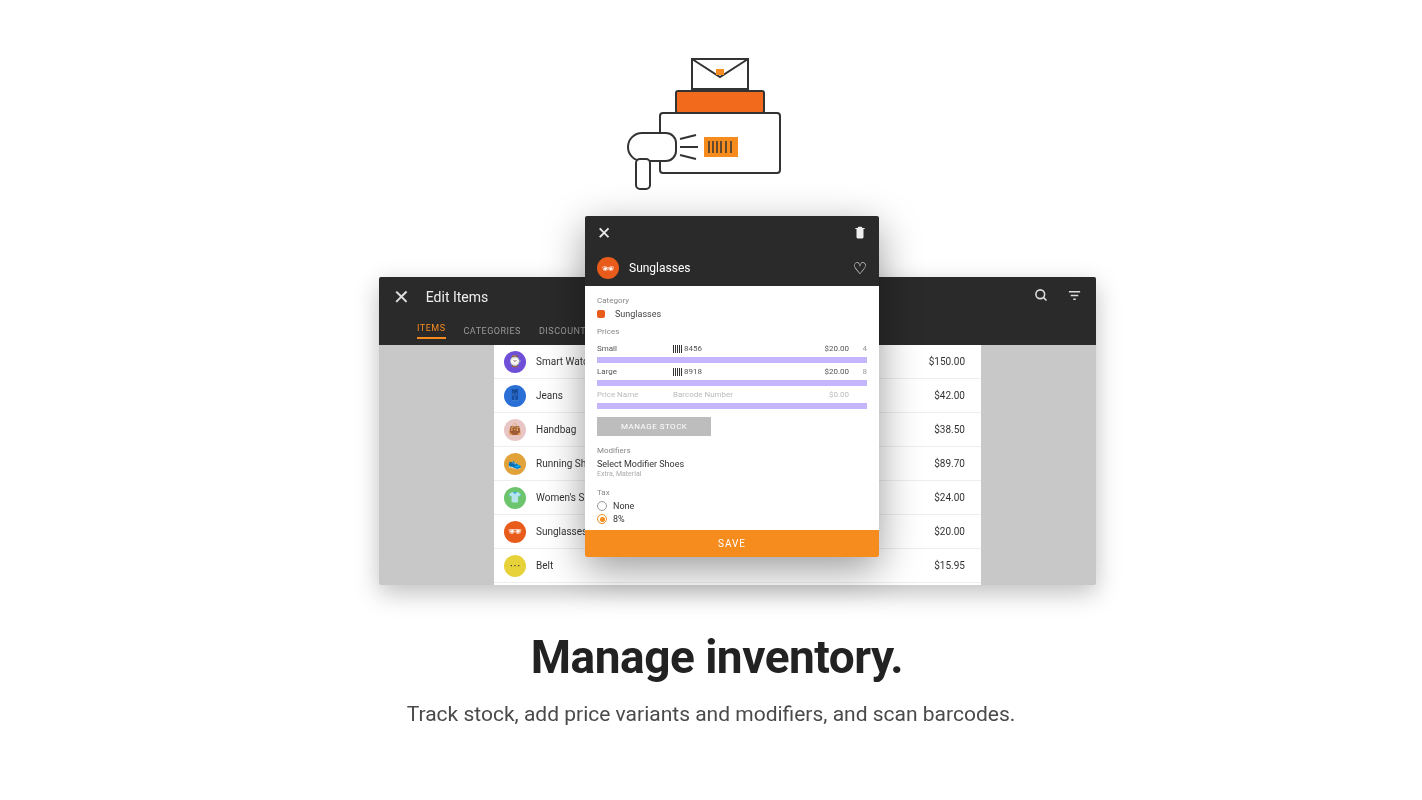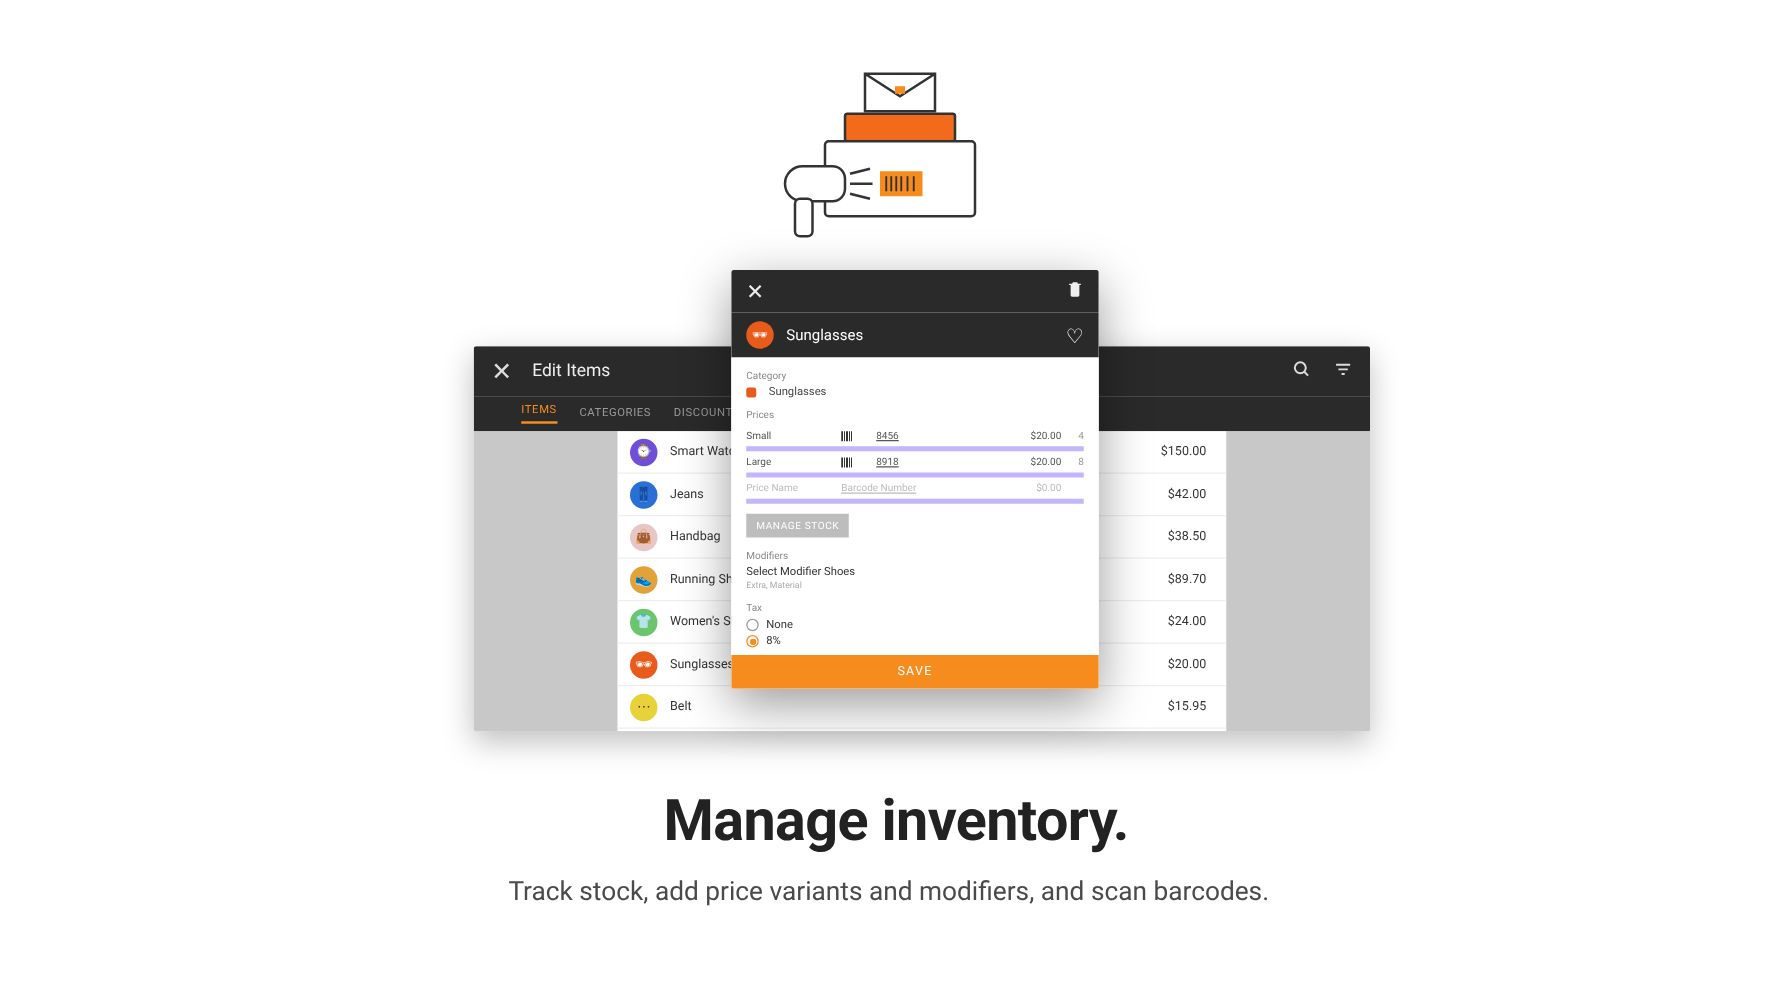--- a/index.html
+++ b/index.html
@@ -114,35 +114,35 @@
     background:#fff;
     padding: 10px 12px 6px 12px;
     font-size: 9px;
     color:#444;
   }
   .sect-label { font-size:8px; color:#888; margin-bottom:4px; }
   .cat-row { display:flex;align-items:center;gap:10px;margin-bottom:8px;}
   .cat-dot { width:8px;height:8px;border-radius:2px;background:#e85b1a;}
   .price-row {
     display:flex;align-items:center; gap:6px;
-    border-bottom:4px solid #c4b5fd;
+    border-bottom:6px solid #c4b5fd;
     padding:4px 0;
     font-size:8px;color:#555;
   }
   .price-row .col1{width:70px;}
-  .price-row .col2{flex:1;display:flex;align-items:center;gap:18px;text-decoration:underline;}
+  .price-row .col2{flex:1;display:flex;align-items:center;gap:1px;}
   .barcode-glyph{display:inline-block;width:10px;height:8px;background:repeating-linear-gradient(90deg,#333 0 1px,transparent 1px 2px);}
   .price-row .col3{width:48px;text-align:right;}
   .price-row .col4{width:12px;text-align:right;color:#999;}
   .price-row.placeholder .col1,
   .price-row.placeholder .col2,
   .price-row.placeholder .col3{color:#bbb;}
   .manage-btn{
     margin-top:8px;background:#bdbdbd;color:#fff;
-    font-size:8px;letter-spacing:.5px;padding:5px 8px;
+    font-size:8px;letter-spacing:.5px;padding:5px 24px;
     display:inline-block;
   }
   .mod-section{margin-top:10px;}
   .mod-title{font-size:9px;color:#333;margin-top:2px;}
   .mod-sub{font-size:7px;color:#aaa;margin-top:1px;}
   .tax-section{margin-top:10px;font-size:9px;}
   .radio-row{display:flex;align-items:center;gap:6px;margin-top:3px;font-size:9px;color:#333;}
   .radio{width:10px;height:10px;border:1px solid #999;border-radius:50%;display:inline-flex;align-items:center;justify-content:center;}
   .radio.sel{border-color:#f68b1e;}
   .radio.sel::after{content:"";width:5px;height:5px;background:#f68b1e;border-radius:50%;}

